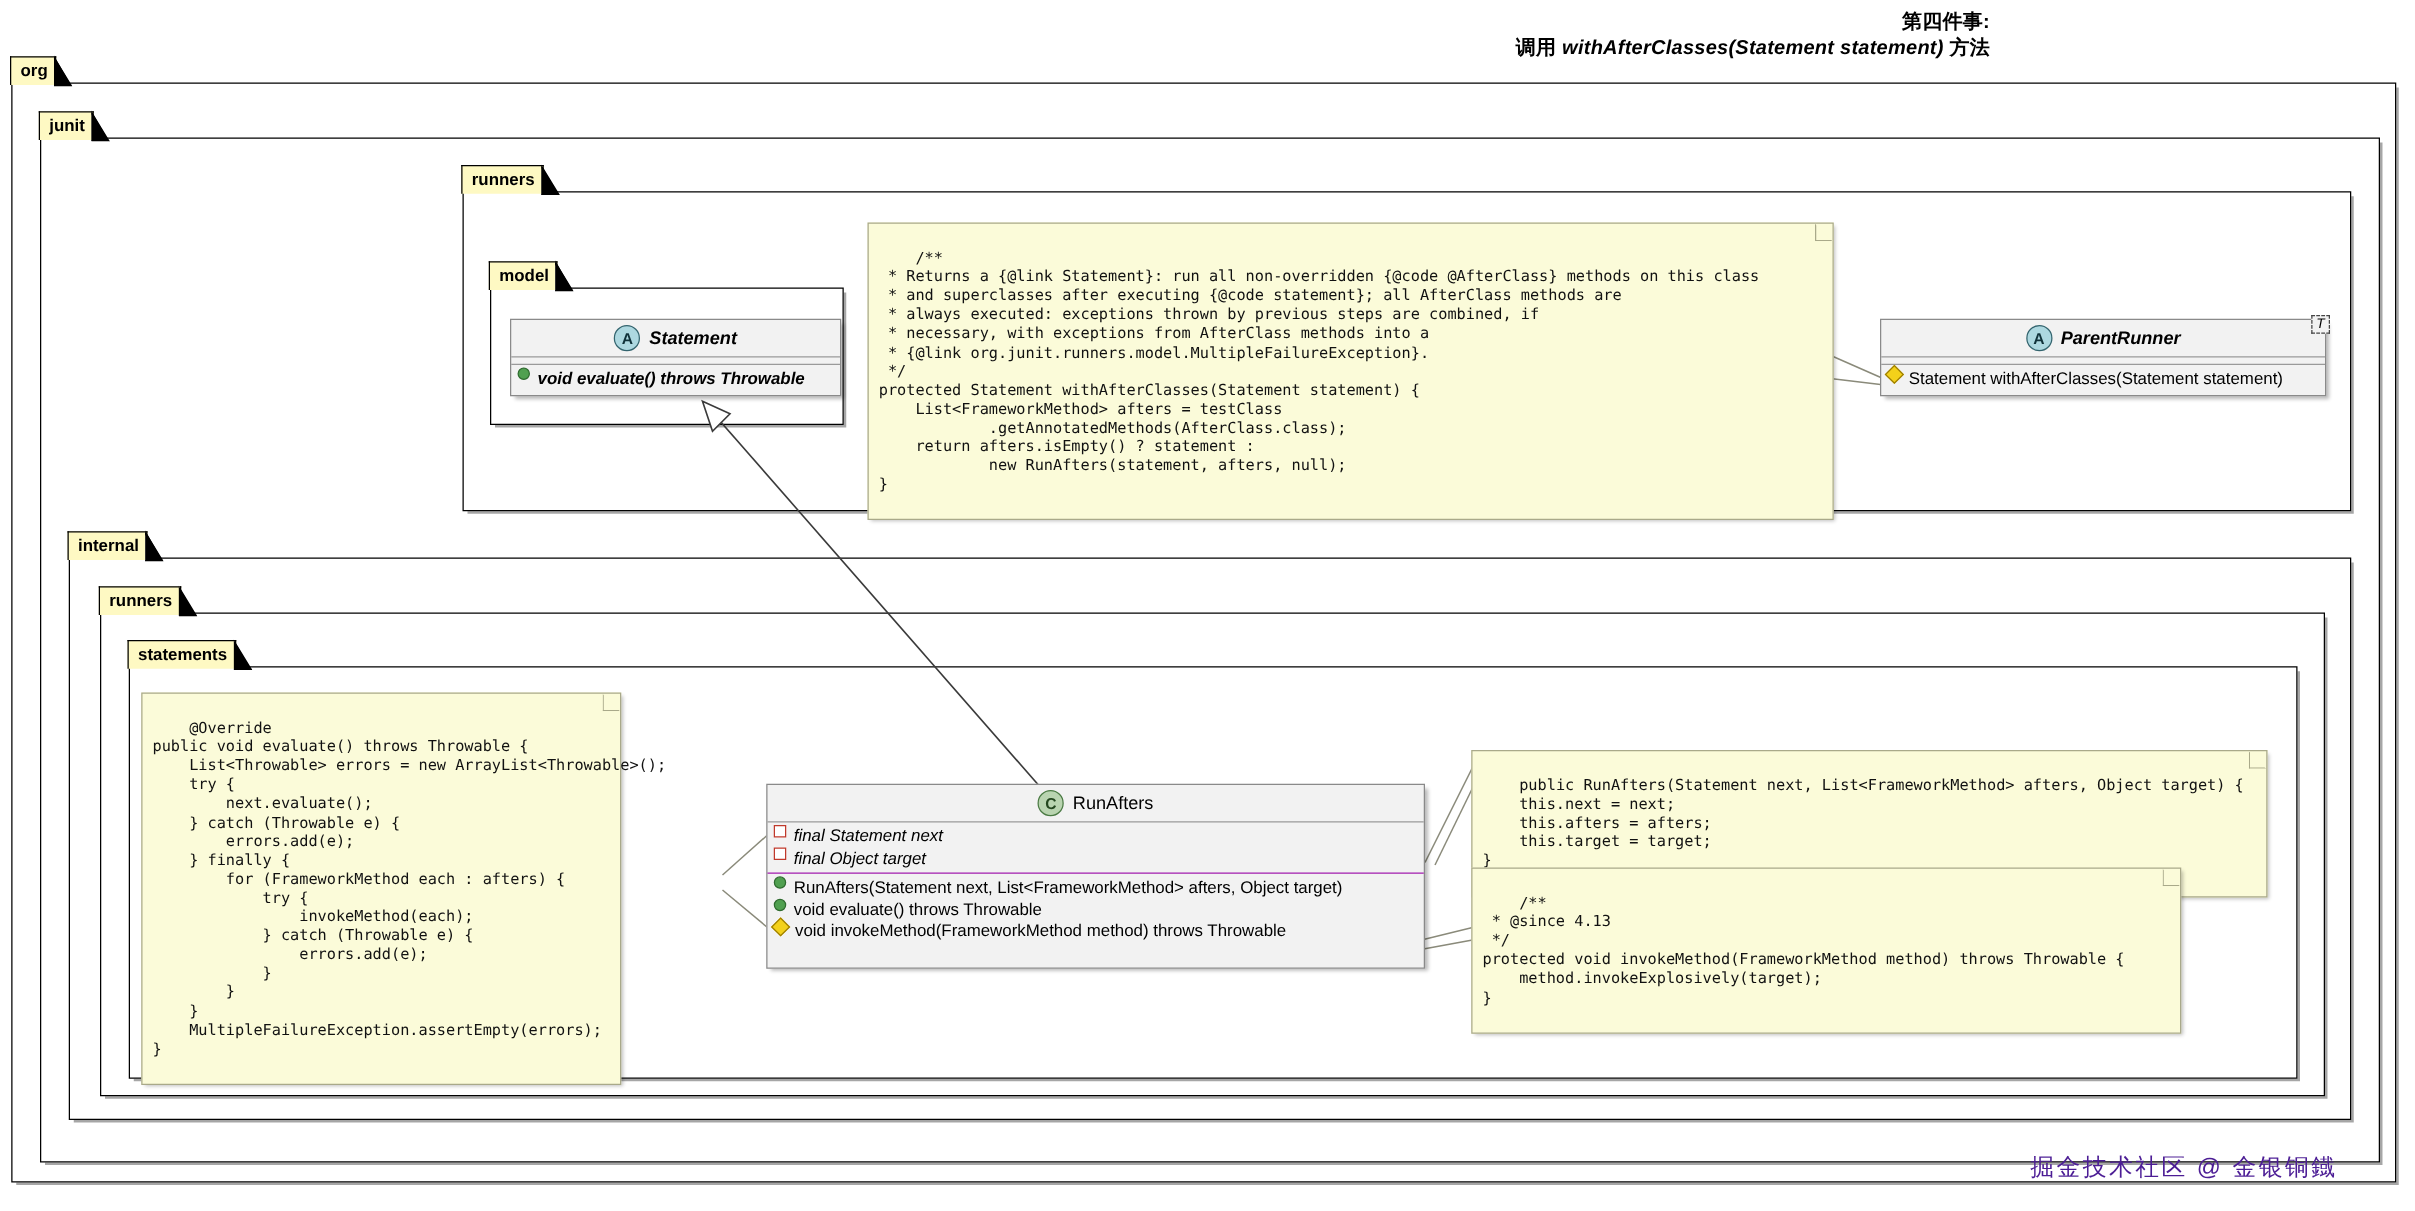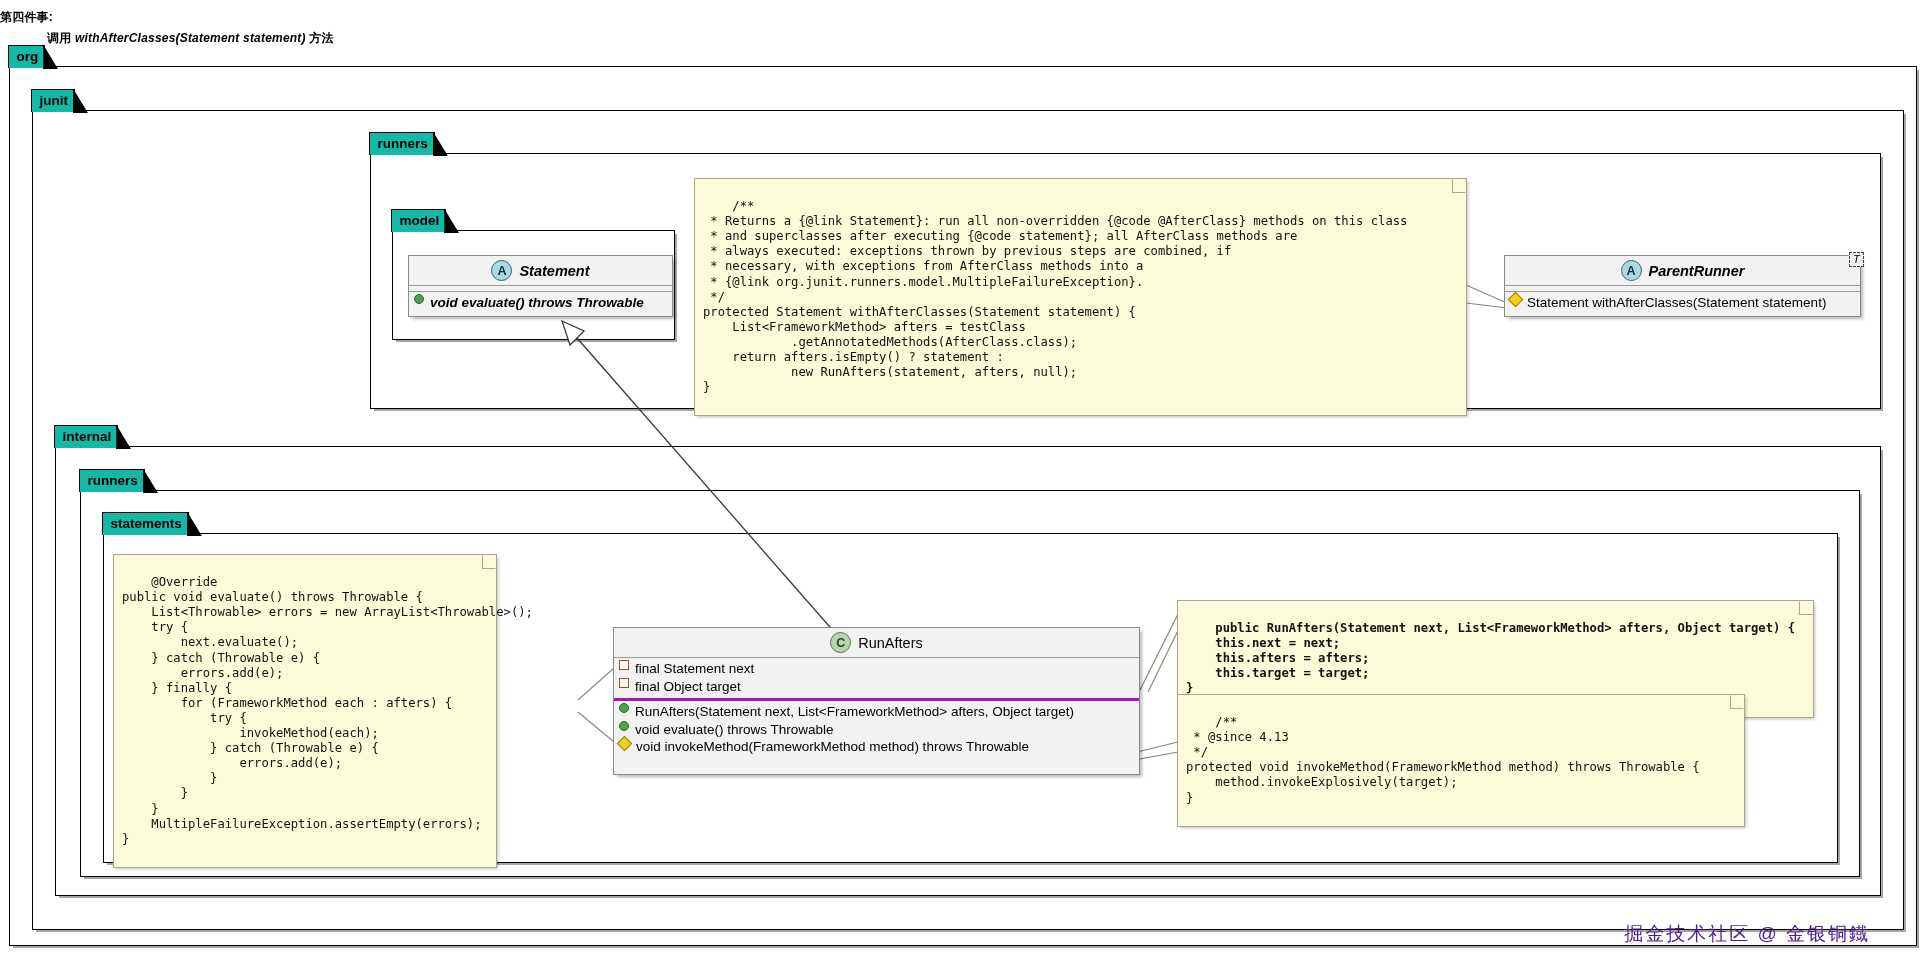--- a/index.html
+++ b/index.html
@@ -2,30 +2,30 @@
 <html><head>
 <meta charset="utf-8">
 <style>
   html,body{margin:0;padding:0;background:#ffffff;}
   body{width:1932px;height:969px;position:relative;overflow:hidden;
        font-family:"Liberation Sans",sans-serif;color:#000;}
 
   #canvas{position:absolute;left:0;top:0;width:1932px;height:969px;}
 
   
-  .title{position:absolute;left:0;top:7px;width:1592px;text-align:left;
-         font-size:12px;font-weight:bold;line-height:21px;letter-spacing:.2px;}
+  .title{position:absolute;left:0;top:7px;width:1592px;text-align:right;
+         font-size:16px;font-weight:bold;line-height:21px;letter-spacing:.2px;}
   .title .l2{font-style:normal;margin-left:47px;}
   .title .l2 em{font-style:italic;font-weight:bold;}
 
   
   .pkg{position:absolute;box-sizing:border-box;border:1.6px solid #000;
        background:#ffffff;box-shadow:3px 3px 0 -1px rgba(0,0,0,.35);}
   .pkg-tab{position:absolute;top:-22px;left:-1.6px;height:23px;
-           box-sizing:border-box;background:#14b8a6;
+           box-sizing:border-box;background:#fef9c3;
            border:1.6px solid #000;border-bottom:none;
            font-size:13.5px;font-weight:bold;line-height:21px;
            padding:0 6px 0 7px;white-space:nowrap;}
   .pkg-tab:after{content:"";position:absolute;right:-13px;top:-1.6px;
                  width:14px;height:24.6px;
                  background:linear-gradient(to bottom right,#000 0,#000 0);
                  -webkit-clip-path:polygon(0 0,100% 100%,0 100%);
                  clip-path:polygon(0 0,100% 100%,0 100%);}
   
   .tab-slant{position:absolute;right:-14px;top:0;width:15px;height:23px;overflow:hidden;}
@@ -217,21 +217,21 @@
   </div>
   <div class="gen-t" style="left:1849px;top:252px;">
     <span>T</span>
   </div>
 
   <div class="cls" style="left:613px;top:627px;width:527px;height:148px;">
     <div class="cls-hdr concrete">
       <span class="ico-cls">C</span>
       <span>RunAfters</span>
     </div>
-    <div class="cls-body" style="border-bottom:3px solid #a21caf;">
+    <div class="cls-body" style="border-bottom:1px solid #a21caf;font-style:italic;">
       <div class="mrow">
         <span class="sq-priv"></span>
         <span>final Statement next</span>
       </div>
       <div class="mrow">
         <span class="sq-priv"></span>
         <span>final Object target</span>
       </div>
     </div>
     <div class="cls-body">
@@ -280,21 +280,21 @@
                 invokeMethod(each);
             } catch (Throwable e) {
                 errors.add(e);
             }
         }
     }
     MultipleFailureException.assertEmpty(errors);
 }</span>
   </div>
 
-  <div class="note" style="left:1177px;top:600px;width:637px;font-weight:bold;">
+  <div class="note" style="left:1177px;top:600px;width:637px;">
     <span class="fold"></span><span>public RunAfters(Statement next, List&lt;FrameworkMethod&gt; afters, Object target) {
     this.next = next;
     this.afters = afters;
     this.target = target;
 }</span>
   </div>
 
   <div class="note" style="left:1177px;top:694px;width:568px;">
     <span class="fold"></span><span>/**
  * @since 4.13

